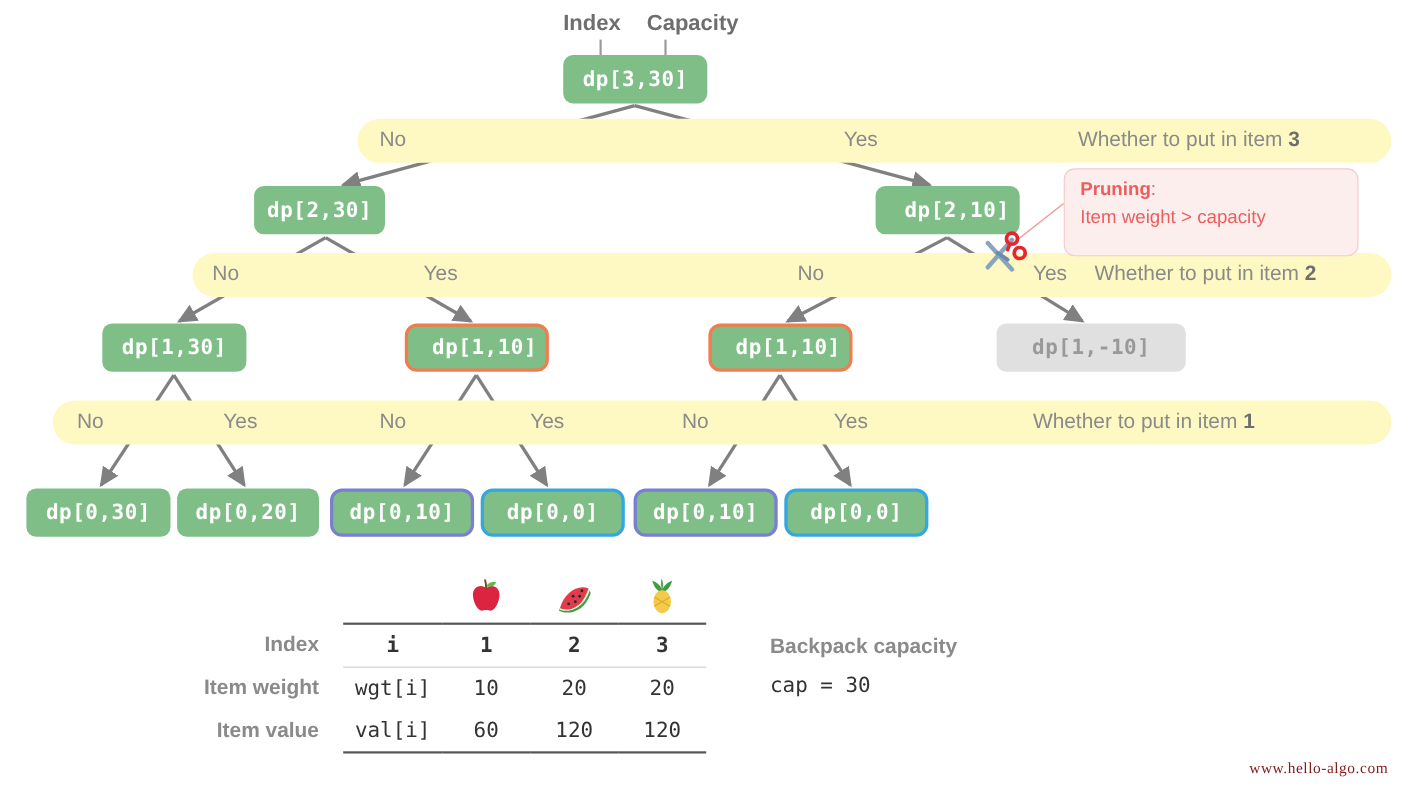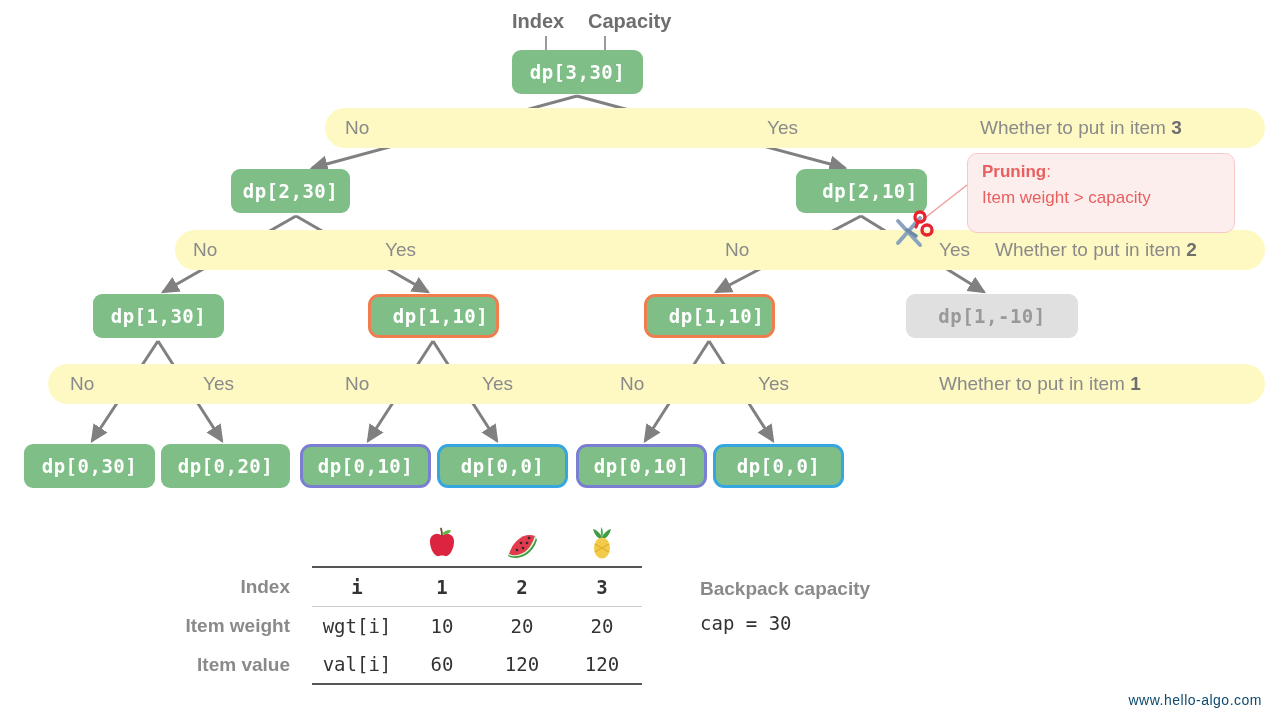--- a/index.html
+++ b/index.html
@@ -191,23 +191,23 @@
     font-size: 19px;
     color: #333333;
     margin-top: 12px;
     white-space: nowrap;
   }
   
   #watermark {
     position: absolute;
     right: 18px;
     bottom: 12px;
-    font-family: Liberation Sans, sans-serif;
+    font-family: Liberation Serif, serif;
     font-size: 14px;
-    color: #0c4a6e;
+    color: #7f1d1d;
     letter-spacing: 0.5px;
   }
   
   #scissors {
     position: absolute;
     left: 894px;
     top: 209px;
     width: 40px;
     height: 44px;
   }

